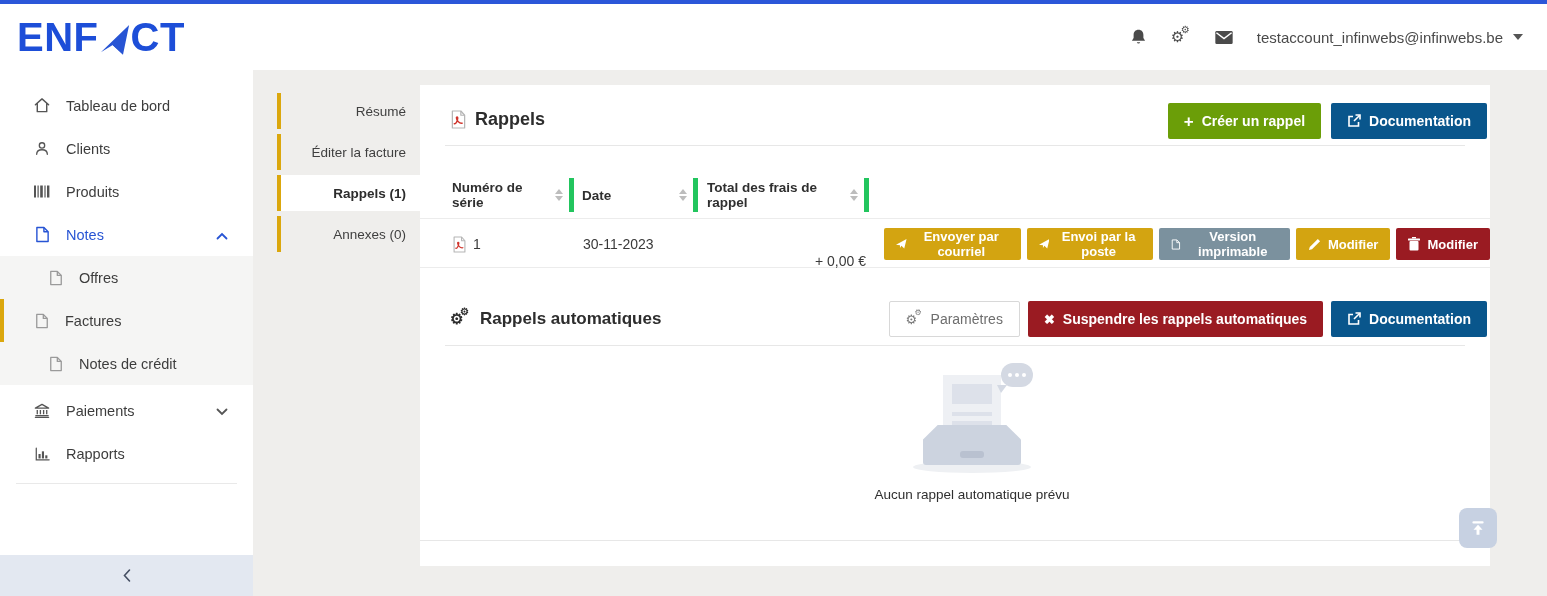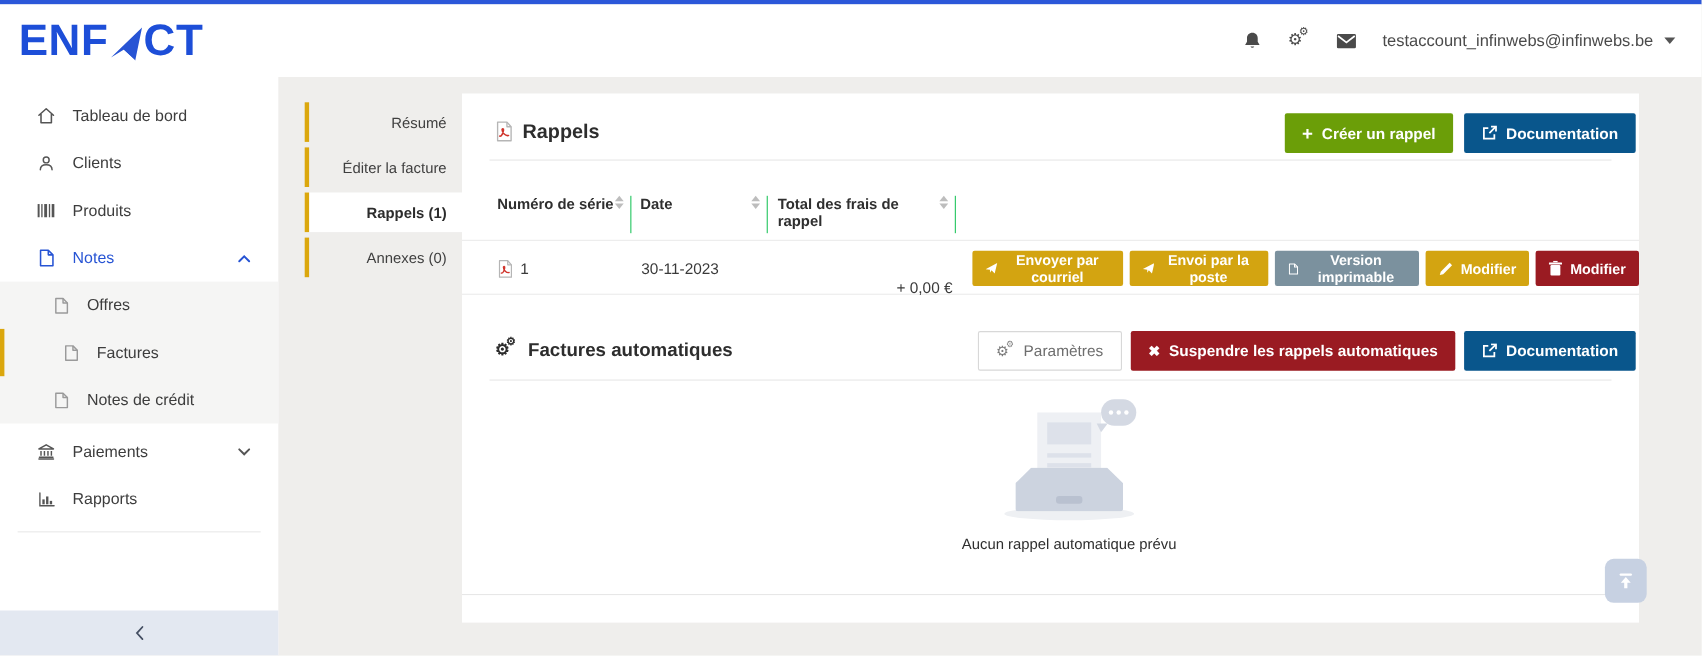--- a/index.html
+++ b/index.html
@@ -30,21 +30,21 @@
   
   .sidebar { position:absolute; left:0; top:70px; width:253px; bottom:0; background:#fff; }
   .nav { padding-top:14px; }
   .nav-item { height:43px; display:flex; align-items:center; padding-left:33px; gap:15px; font-size:14.5px; color:#3d3d3d; cursor:pointer; position:relative; }
   .nav-item .nicon { width:18px; display:flex; justify-content:center; color:#555; }
   .nav-item.active-parent, .nav-item.active-parent .nicon { color:#2754d4; }
   .nav-chevron { position:absolute; right:25px; }
   .submenu { background:#f5f5f4; }
   .sub-item { height:43px; display:flex; align-items:center; padding-left:49px; gap:14px; font-size:14.5px; color:#3d3d3d; cursor:pointer; }
   .sub-item .nicon { width:16px; color:#9a9a9a; display:flex; }
-  .sub-item.active { border-left:4px solid #dba70d; padding-left:54px; }
+  .sub-item.active { border-left:4px solid #dba70d; padding-left:31px; }
   .sidebar-divider { border-top:1px solid #e9e9e9; margin:8px 16px 0 16px; }
   .collapse-bar { position:absolute; left:0; bottom:0; width:253px; height:41px; background:#e3e8f1; display:flex; align-items:center; justify-content:center; cursor:pointer; }
 
   
   .tabs { position:absolute; left:277px; top:93px; width:143px; }
   .tab { height:36px; margin-bottom:5px; border-left:4px solid #dba70d; display:flex; align-items:center; justify-content:flex-end; padding-right:14px; font-size:13.5px; color:#3f3f3f; cursor:pointer; background:transparent; }
   .tab.active { background:#fff; font-weight:bold; color:#2c2c2c; }
 
   
   .card { position:absolute; left:420px; top:85px; width:1070px; height:481px; background:#fff;padding-left:20px; }
@@ -53,21 +53,21 @@
   .btn { height:36px; display:flex; align-items:center; gap:8px; padding:0 16px; font-size:14px; font-weight:bold; color:#fff; border:none; border-radius:2px; cursor:pointer; font-family:"Liberation Sans",sans-serif; }
   .btn-green { background:#6b9e08; }
   .btn-blue  { background:#09568c; }
   .btn-outline { background:#fff; border:1px solid #d8d8d8; color:#6e6e6e; font-weight:normal; }
   .btn-red { background:#9a1b22; }
   .plus-glyph { font-size:17px; font-weight:bold; line-height:17px; }
   .divider { position:absolute; left:25px; right:25px; border-top:1px solid #e7e7e7; }
 
   
   .thead { position:absolute; top:93px; left:0; right:0; height:34px; }
-  .th { position:absolute; top:0; height:34px; display:flex; justify-content:space-between; font-size:13.5px; font-weight:bold; color:#2f2f2f; border-right:1px solid #22c55e; padding-right:6px; }
+  .th { position:absolute; top:0; height:34px; display:flex; align-items:center; justify-content:space-between; font-size:13.5px; font-weight:bold; color:#2f2f2f; border-right:5px solid #22c55e; padding-right:6px; }
   .th1 { left:32px;  width:122px; }
   .th2 { left:162px; width:116px; }
   .th3 { left:287px; width:162px; }
   .sort { display:flex; flex-direction:column; gap:2px; cursor:pointer; }
   .sort i { display:block; width:0; height:0; border-left:4px solid transparent; border-right:4px solid transparent; }
   .sort .up { border-bottom:5px solid #bdbdbd; }
   .sort .down { border-top:5px solid #bdbdbd; }
   .trow { position:absolute; top:133px; left:0; right:0; height:50px; border-top:1px solid #ececec; border-bottom:1px solid #ececec; font-size:14px; color:#3a3a3a; }
   .cell-serial { position:absolute; left:32px; top:0; height:50px; display:flex; align-items:center; gap:6px; }
   .cell-date { position:absolute; left:163px; top:0; height:50px; display:flex; align-items:center; }
@@ -367,21 +367,21 @@
         <span>Modifier</span>
       </button>
     </div>
   </div>
 
   <div class="sec2-title">
     <span class="cogs-icon" style="color:#2d2d2d;">
         <span class="g1">⚙</span>
         <span class="g2">⚙</span>
       </span>
-    <span>Factures automatiques</span>
+    <span>Rappels automatiques</span>
   </div>
 
   <div class="btn-row-sec2">
     <button class="btn btn-outline">
       <span class="cogs-icon cogs-sm" style="color:#7a7a7a;">
           <span class="g1">⚙</span>
           <span class="g2">⚙</span>
         </span>
       <span>Paramètres</span>
     </button>

